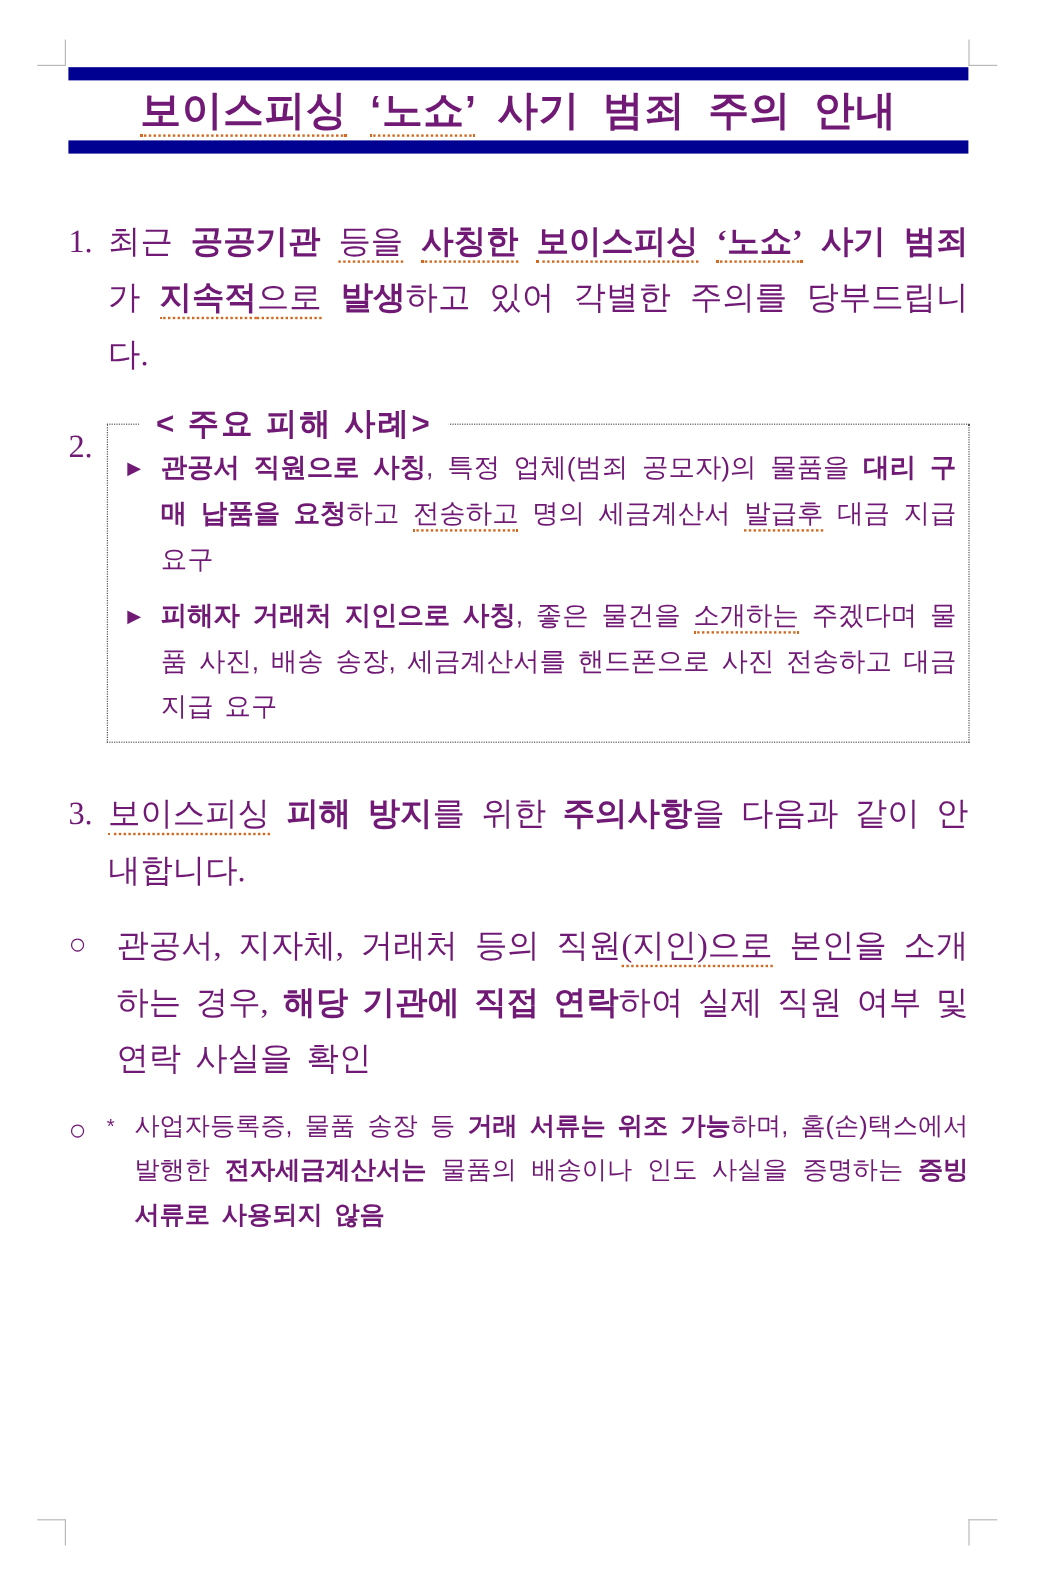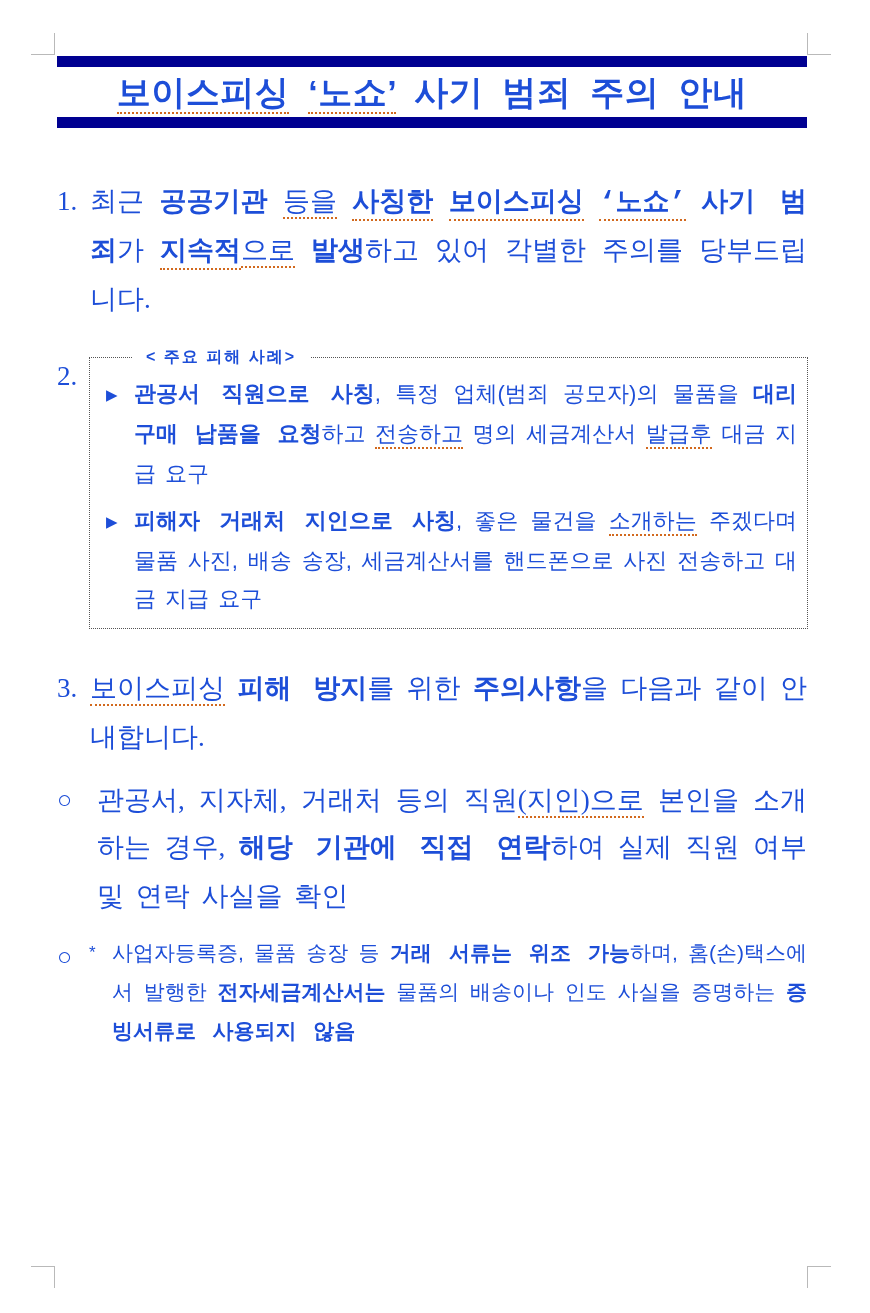--- a/index.html
+++ b/index.html
@@ -7,21 +7,21 @@
     --squiggle-color: #d2691e;
     --crop-color: #b9b9b9;
   }
   * { box-sizing: border-box; }
   html, body { margin: 0; padding: 0; background: #ffffff; }
   .page {
     position: relative;
     width: 870px;
     height: 1313px;
     background: #ffffff;
-    color: #1d4ed8;
+    color: #701a75;
     font-family: "Liberation Serif", "DejaVu Serif", serif;
     overflow: hidden;
   }
   
   .corner { position: absolute; width: 24px; height: 22px; }
   .corner-tl { left: 31px;  top: 33px;   border-right: 1px solid var(--crop-color); border-bottom: 1px solid var(--crop-color); }
   .corner-tr { left: 807px; top: 33px;   border-left: 1px solid var(--crop-color);  border-bottom: 1px solid var(--crop-color); }
   .corner-bl { left: 31px;  top: 1266px; border-right: 1px solid var(--crop-color); border-top: 1px solid var(--crop-color); }
   .corner-br { left: 807px; top: 1266px; border-left: 1px solid var(--crop-color);  border-top: 1px solid var(--crop-color); }
 
@@ -34,21 +34,21 @@
     font-family: "Liberation Sans", "DejaVu Sans", sans-serif;
     font-weight: bold;
     font-size: 34px;
     line-height: 47px;
     padding: 2px 0 1px 0;
     word-spacing: 9px;
     letter-spacing: 0.5px;
   }
 
   
-  .b { font-weight: bold; font-family: Liberation Mono, monospace; }
+  .b { font-weight: bold; }
   .sq { border-bottom: 2px dotted var(--squiggle-color); padding-bottom: 1px; }
   .sup { vertical-align: super; font-size: 0.6em; line-height: 0; }
 
   .para {
     position: relative;
     padding-left: 33px;
     font-size: 27px;
     line-height: 47px;
     text-align: justify;
     word-spacing: 5px;
@@ -64,25 +64,25 @@
     width: 719px;
     border: 1px dotted #555;
     padding: 17px 10px 10px 14px;
     font-family: "Liberation Sans", "DejaVu Sans", sans-serif;
     font-size: 22px;
     line-height: 38px;
   }
   .case-box-title {
     position: absolute;
     top: -18px;
-    left: 42px;
+    left: 26px;
     background: #ffffff;
     padding: 0 14px;
     font-weight: bold;
-    font-size: 16px;
+    font-size: 26px;
     line-height: 34px;
     letter-spacing: 2px;
   }
   .case-item { position: relative; padding-left: 30px; text-align: justify; word-spacing: 3px; }
   .case-item + .case-item { margin-top: 9px; }
   .case-item .marker { position: absolute; left: 2px; top: 1px; font-size: 15px; }
 
   .guideline {
     position: relative;
     margin-top: 16px;

